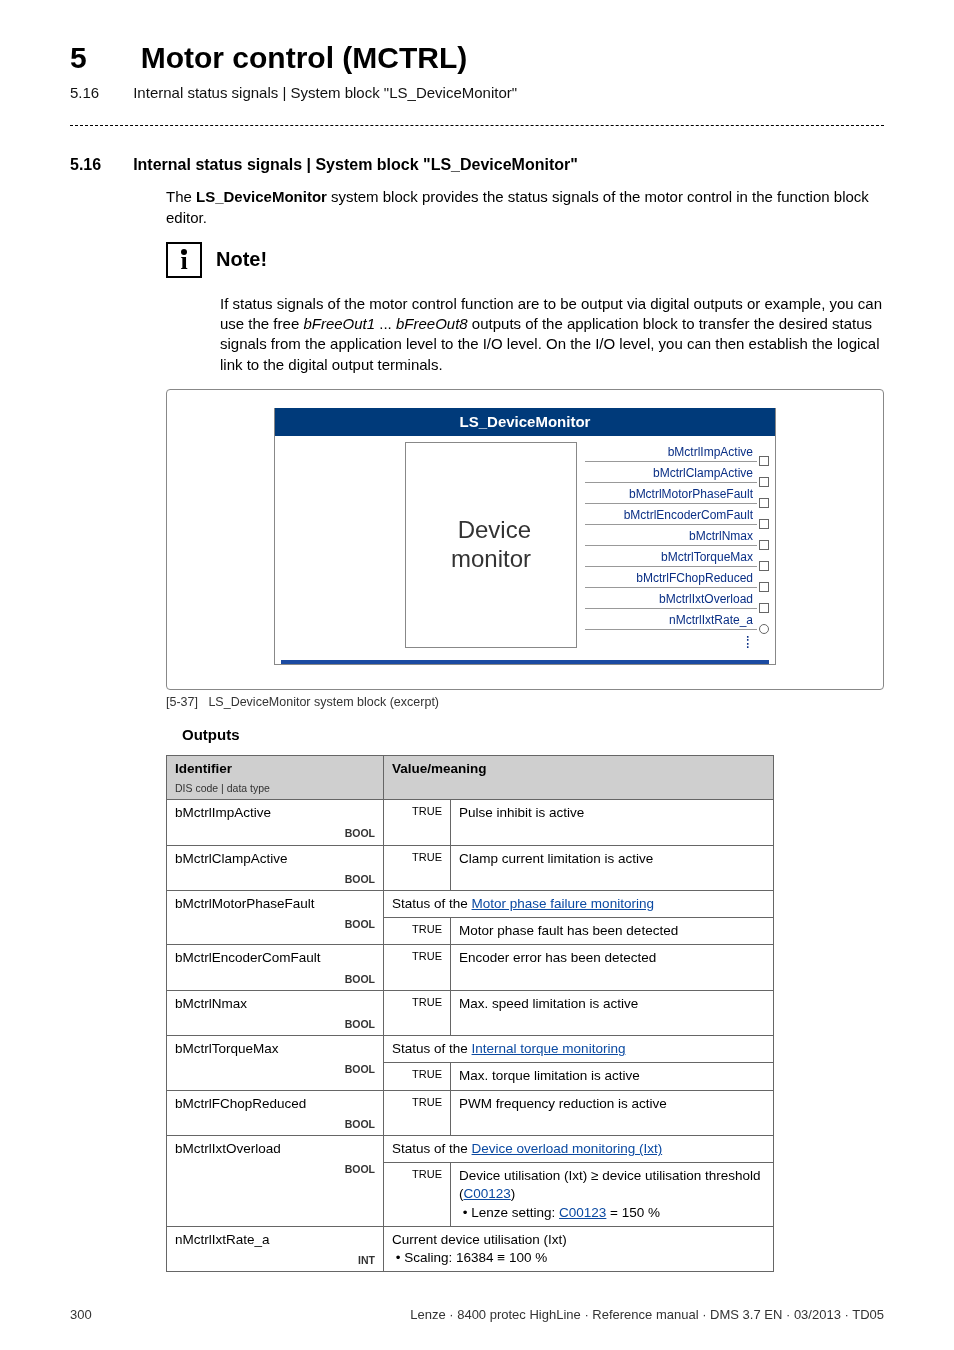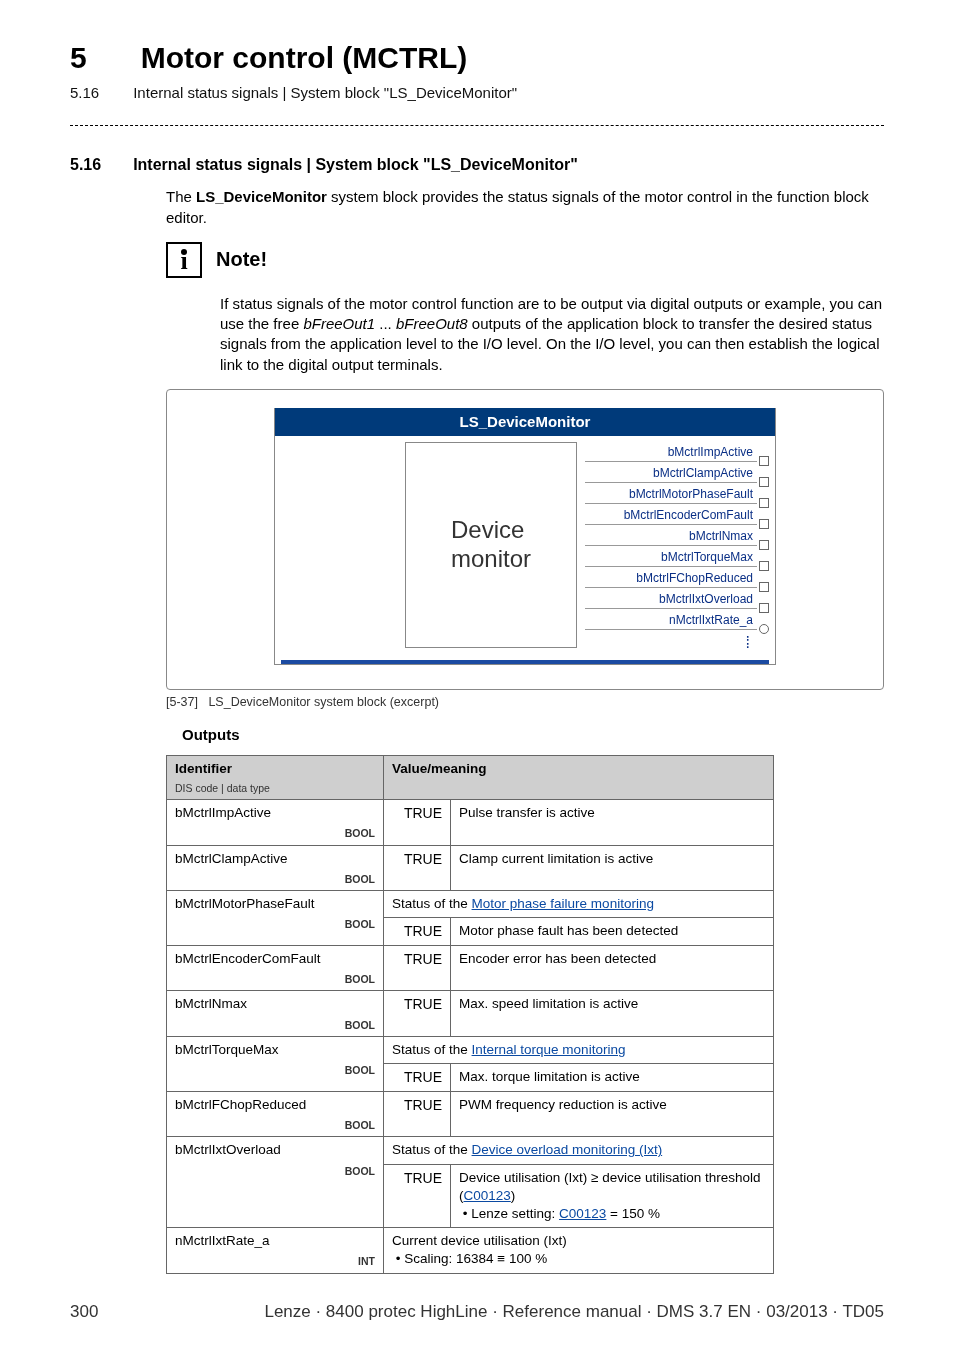--- a/index.html
+++ b/index.html
@@ -131,21 +131,21 @@
     padding: 6px 6px 6px 6px;
     gap: 8px;
     background: #fff;
   }
   .device-box {
     width: 170px;
     border: 1px solid #888;
     display: flex;
     align-items: center;
     justify-content: center;
-    text-align: left;
+    text-align: right;
     font-family: Arial, sans-serif;
     font-size: 24px;
     color: #333;
     line-height: 1.2;
   }
   .signals-col {
     width: 184px;
     display: flex;
     flex-direction: column;
     gap: 0;
@@ -224,30 +224,30 @@
     font-weight: 400;
   }
   .dtype {
     font-size: 10.5px;
     color: #333;
     text-align: right;
     display: block;
     margin-top: 4px;
     font-weight: bold;
   }
-  .valcol { width: 50px; text-align: right !important; font-size: 14px; padding-top:6px;}
+  .valcol { width: 50px; text-align: right !important; font-size: 11px; padding-top:6px;}
   a.link { color: #0b4aa2; text-decoration: underline; }
   .footer {
     position: absolute;
     bottom: 26px;
     left: 70px;
     right: 70px;
     display: flex;
     justify-content: space-between;
-    font-size: 17px;
+    font-size: 13px;
     color: #333;
   }
 </style>
 </head>
 <body>
 
 <div class="page">
 
   <div class="chapter-line">
     <span class="chapter-num">5</span>
@@ -345,21 +345,21 @@
             <span class="subhead">DIS code | data type</span>
           </th>
           <th colspan="2">Value/meaning</th>
         </tr>
       </thead>
       <tbody>
 
         <tr>
           <td class="idcell"><span>bMctrlImpActive</span><span class="dtype">BOOL</span></td>
           <td class="valcol">TRUE</td>
-          <td>Pulse transfer is active</td>
+          <td>Pulse inhibit is active</td>
         </tr>
 
         <tr>
           <td class="idcell"><span>bMctrlClampActive</span><span class="dtype">BOOL</span></td>
           <td class="valcol">TRUE</td>
           <td>Clamp current limitation is active</td>
         </tr>
 
         <tr>
           <td class="idcell" rowspan="2"><span>bMctrlMotorPhaseFault</span><span class="dtype">BOOL</span></td>

